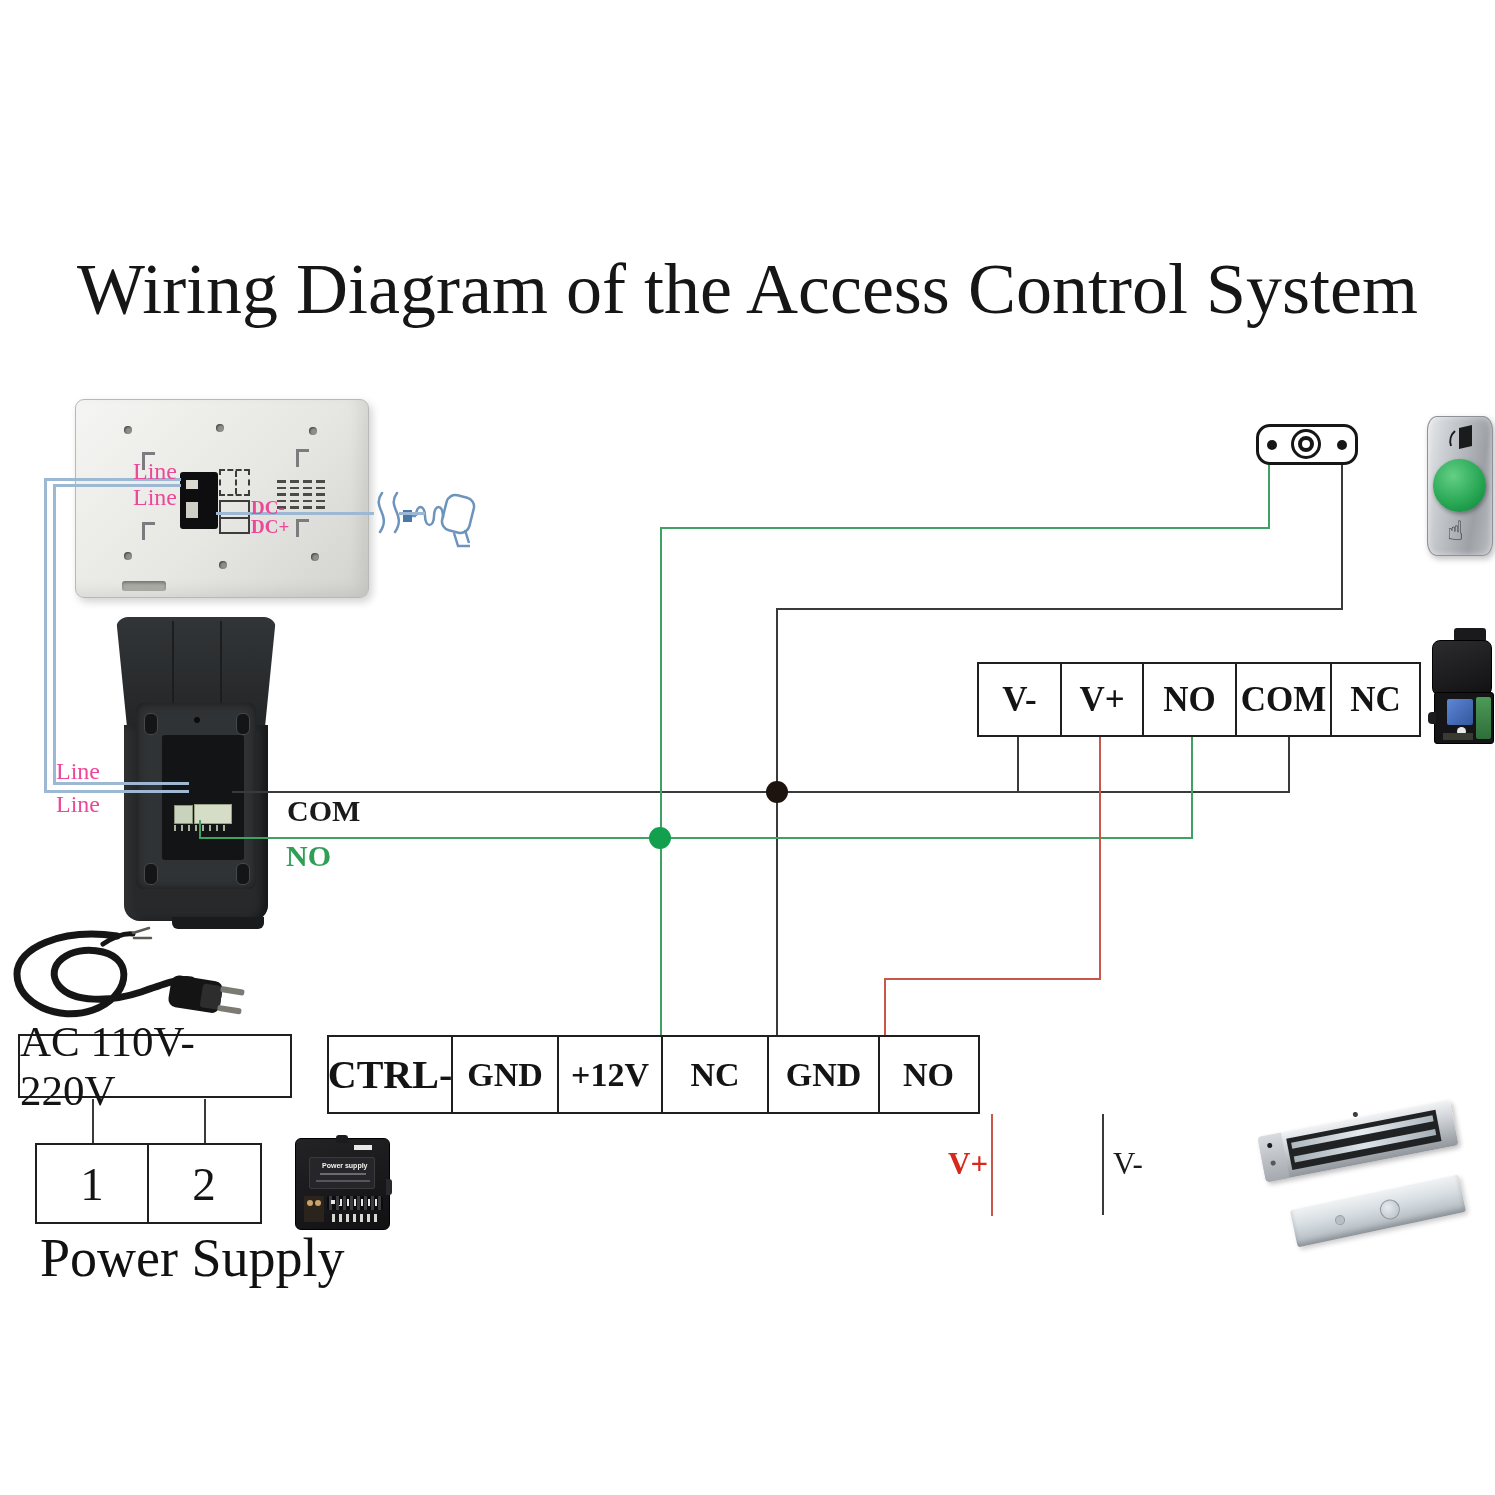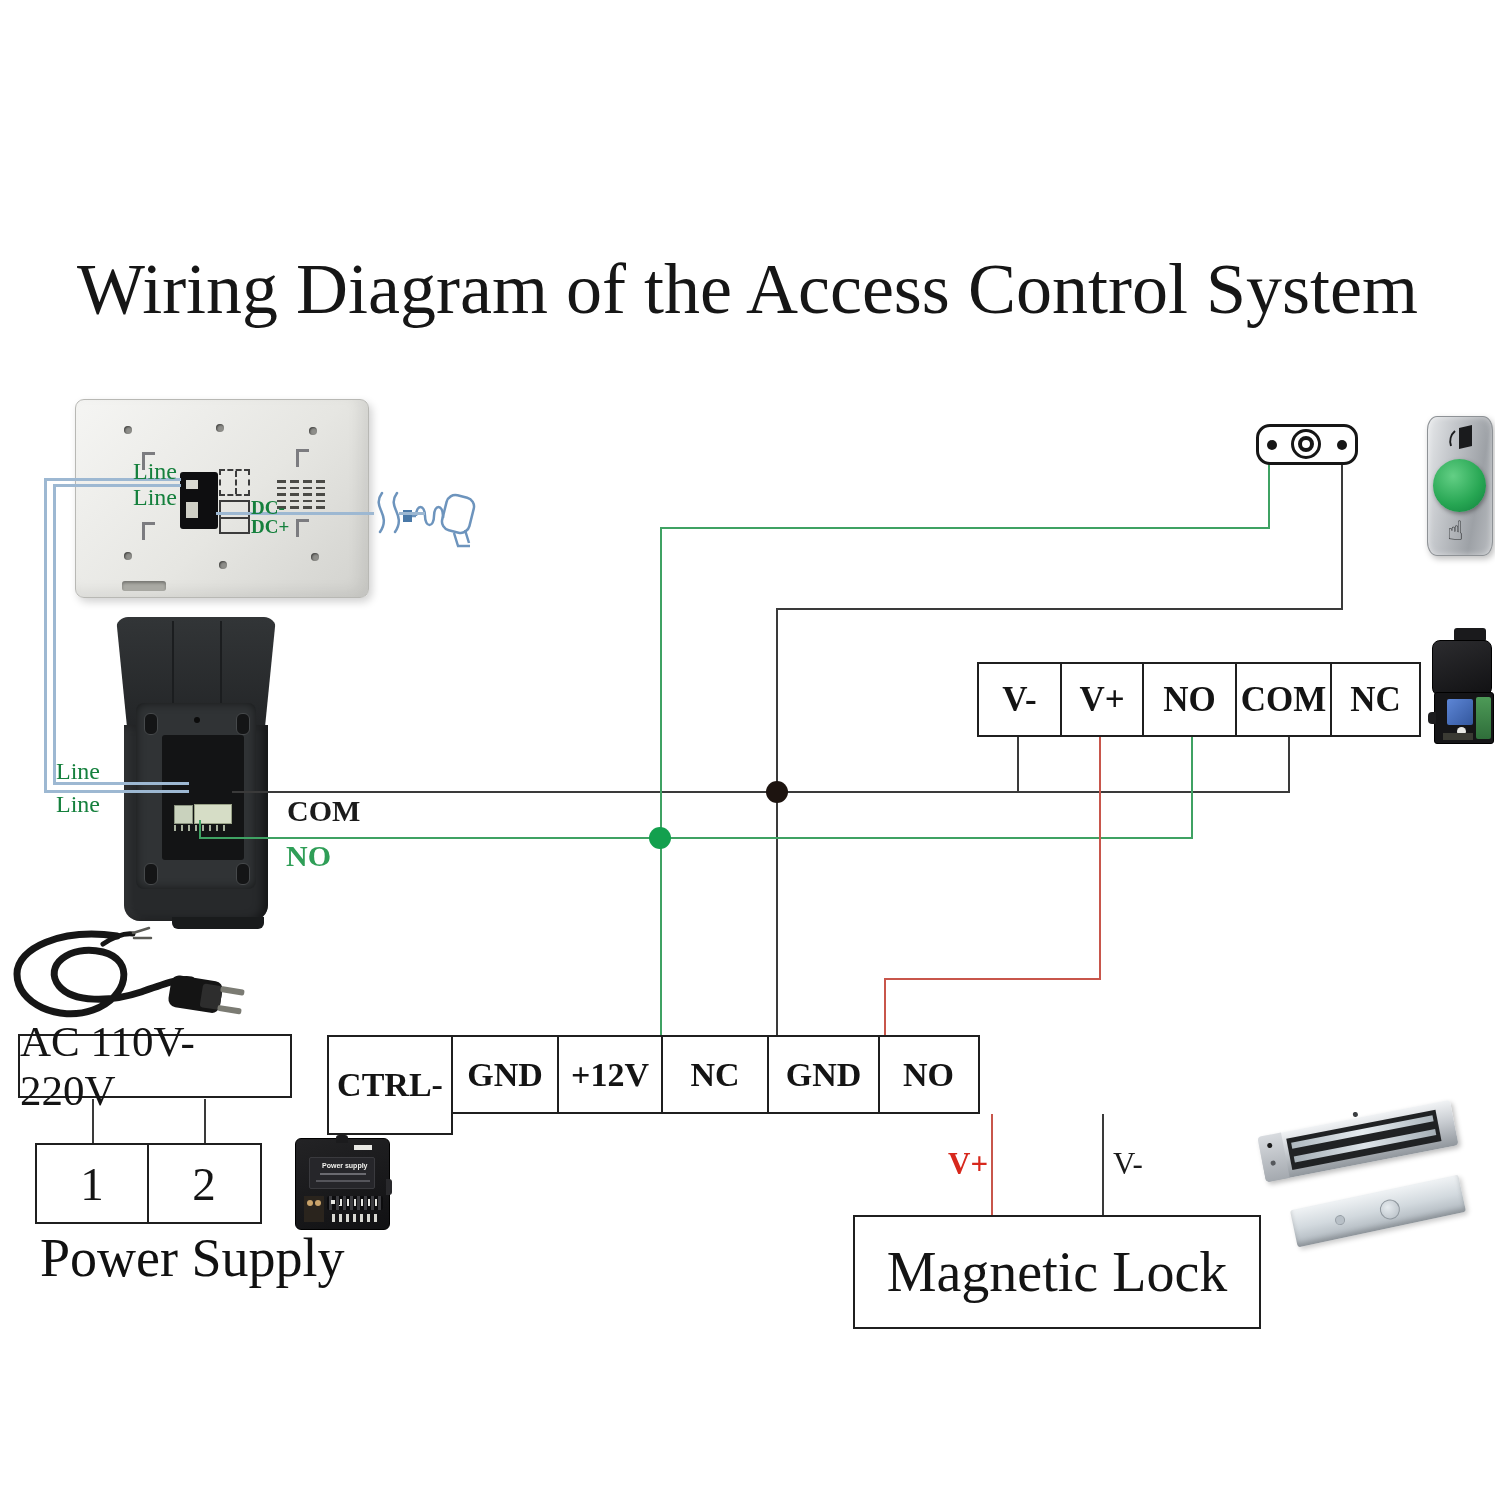--- a/index.html
+++ b/index.html
@@ -11,21 +11,21 @@
   .wire{position:absolute;z-index:2;}
   .wh{height:2px}.wv{width:2px}
   .wk{background:#3a3a3a}
   .gn{background:#3fa263}
   .rd{background:#c8564b}
   .bl{background:#9db8d2}
   .blh{height:3px}.blv{width:3px}
   .dot{position:absolute;width:22px;height:22px;border-radius:50%;z-index:4;}
   .dot.k{background:#1d1410}.dot.g{background:#13a04e}
   
-  .slab{position:absolute;z-index:5;color:#15803d;font-family:"Liberation Serif",serif;line-height:1;}
+  .slab{position:absolute;z-index:5;color:#ec4899;font-family:"Liberation Serif",serif;line-height:1;}
   
   .tblock{position:absolute;display:flex;z-index:3;}
   .tbox{box-sizing:border-box;border:2.5px solid #1f1f1f;margin-left:-2.5px;background:#fff;
         display:flex;align-items:center;justify-content:center;
         font-weight:700;color:#141414;}
   .tbox:first-child{margin-left:0;}
   .obox{position:absolute;box-sizing:border-box;border:2.5px solid #1f1f1f;background:#fff;z-index:3;
         display:flex;align-items:center;justify-content:center;color:#141414;}
   .photo{position:absolute;z-index:1;}
   .screw{position:absolute;width:8px;height:8px;border-radius:50%;background:#8e8e8a;
@@ -200,21 +200,21 @@
       </div>
     <div class="tbox" style="width:98px;height:75px;font-size:35px;">
         <span>COM</span>
       </div>
     <div class="tbox" style="width:91px;height:75px;font-size:35px;">
         <span>NC</span>
       </div>
   </div>
 
   <div class="tblock" style="left:327px;top:1003px;">
-    <div class="tbox" style="width:126px;height:100px;font-size:34px;align-items:center;">
+    <div class="tbox" style="width:126px;height:79px;font-size:40px;align-items:center;">
         <span>CTRL-</span>
       </div>
     <div class="tbox" style="width:109px;height:79px;font-size:34px;">
         <span>GND</span>
       </div>
     <div class="tbox" style="width:106px;height:79px;font-size:34px;">
         <span>+12V</span>
       </div>
     <div class="tbox" style="width:109px;height:79px;font-size:34px;">
         <span>NC</span>
@@ -268,23 +268,20 @@
                 background:repeating-linear-gradient(90deg,#0c0c0e 0 2px,#3c3c40 2px 5px,#0c0c0e 5px 7px);border-radius:2px;">
       <div style="position:absolute;left:2px;top:3px;width:52px;height:7px;background:repeating-radial-gradient(circle at 4px 3px,#e8e8e4 0 2.5px,transparent 2.5px 7px);"></div>
     </div>
     <div style="position:absolute;left:36px;top:75px;width:48px;height:8px;
                 background:repeating-linear-gradient(90deg,#d8d8d2 0 3px,transparent 3px 7px);"></div>
     <div style="position:absolute;left:90px;top:40px;width:6px;height:16px;background:#29292c;border-radius:0 3px 3px 0;"></div>
   </div>
 
   <span class="slab" style="left:948px;top:1116px;font-size:31px;font-weight:700;color:#d7281c;">V+</span>
   <span class="slab" style="left:1113px;top:1116px;font-size:31px;color:#1b1b1b;">V-</span>
-  <div class="obox" style="left:853px;top:1183px;width:408px;height:114px;font-size:56px;">
-    <span>Magnetic Lock</span>
-  </div>
 
   <div class="photo" style="left:1258px;top:1076px;width:206px;height:140px;">
     <div style="position:absolute;left:2px;top:10px;width:196px;height:46px;transform:rotate(-11deg);
                 background:linear-gradient(180deg,#f1f3f5,#c8ccd1 45%,#91979d);border-radius:4px;box-shadow:2px 3px 5px rgba(0,0,0,.25);">
       <div style="position:absolute;left:0;top:0;width:24px;height:100%;background:linear-gradient(180deg,#d8dbdf,#a4a9af);border-radius:4px 0 0 4px;">
         <div style="position:absolute;left:8px;top:8px;width:5px;height:5px;border-radius:50%;background:#1c1c1c;"></div>
         <div style="position:absolute;left:8px;top:26px;width:5px;height:5px;border-radius:50%;background:#55585c;"></div>
       </div>
       <div style="position:absolute;left:28px;top:7px;width:152px;height:32px;background:#202224;">
         <div style="position:absolute;left:4px;top:5px;width:144px;height:6px;background:linear-gradient(90deg,#aeb8bf,#e6ecf0,#aeb8bf);"></div>

